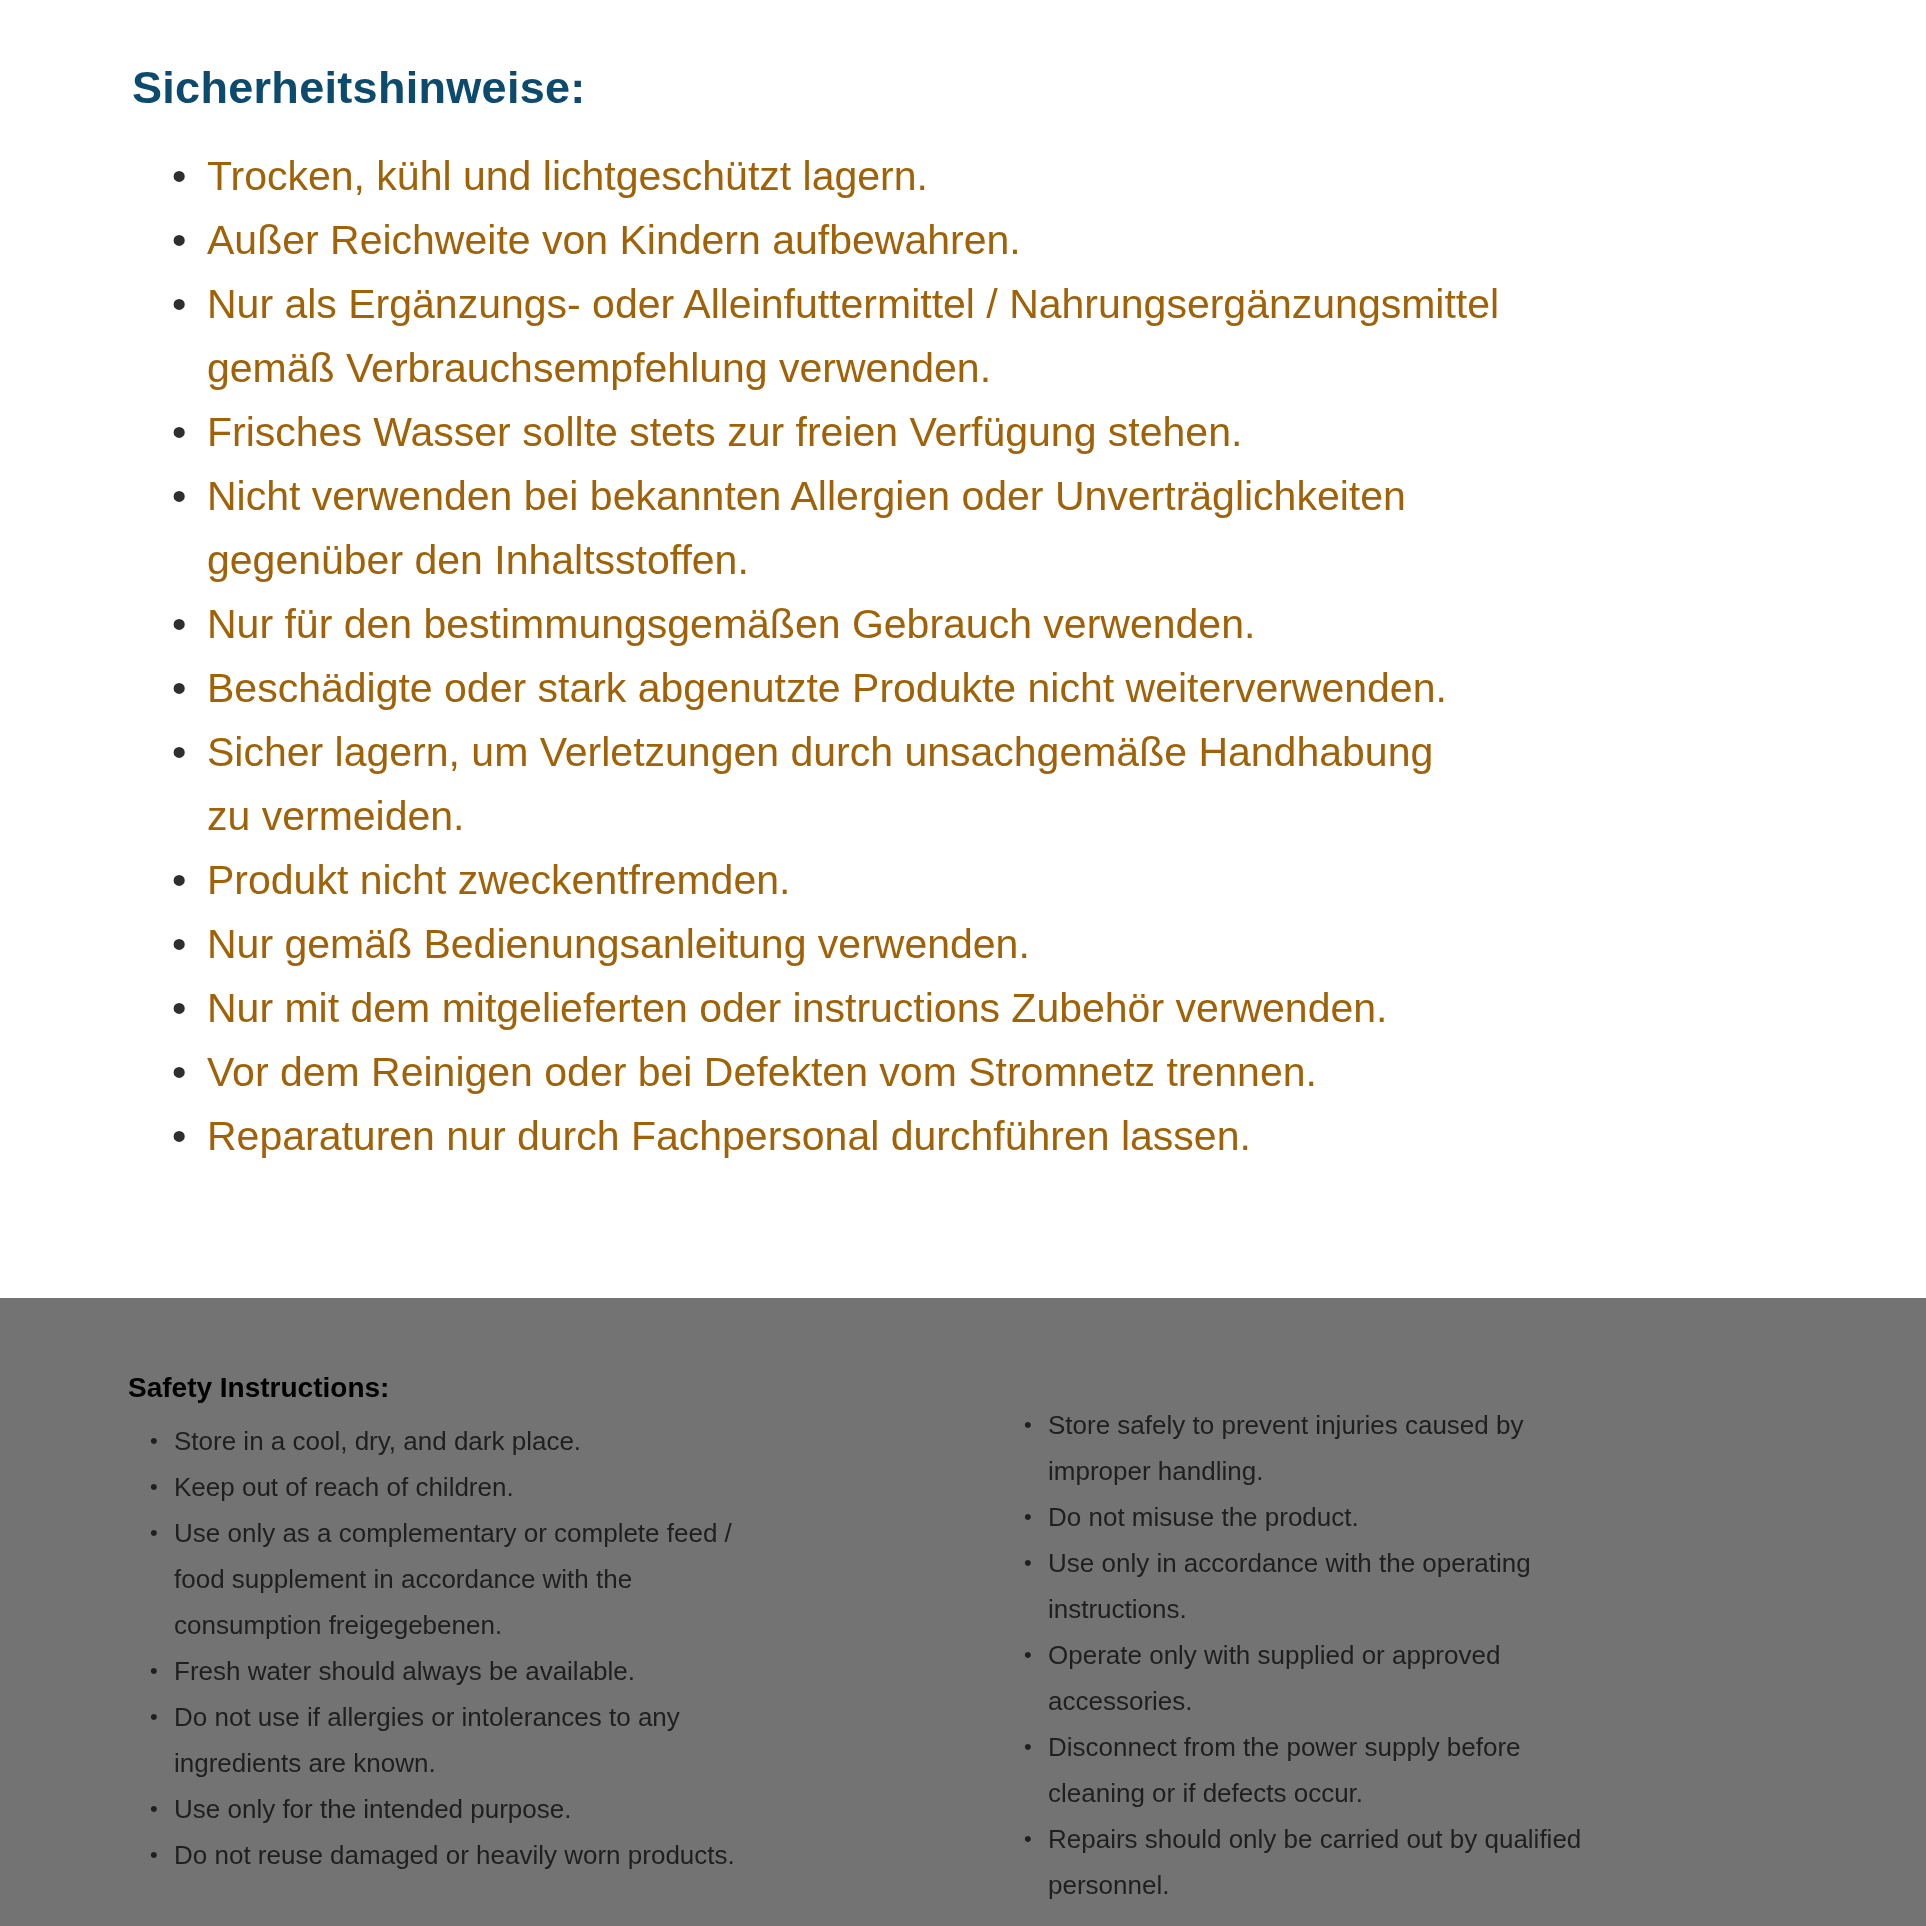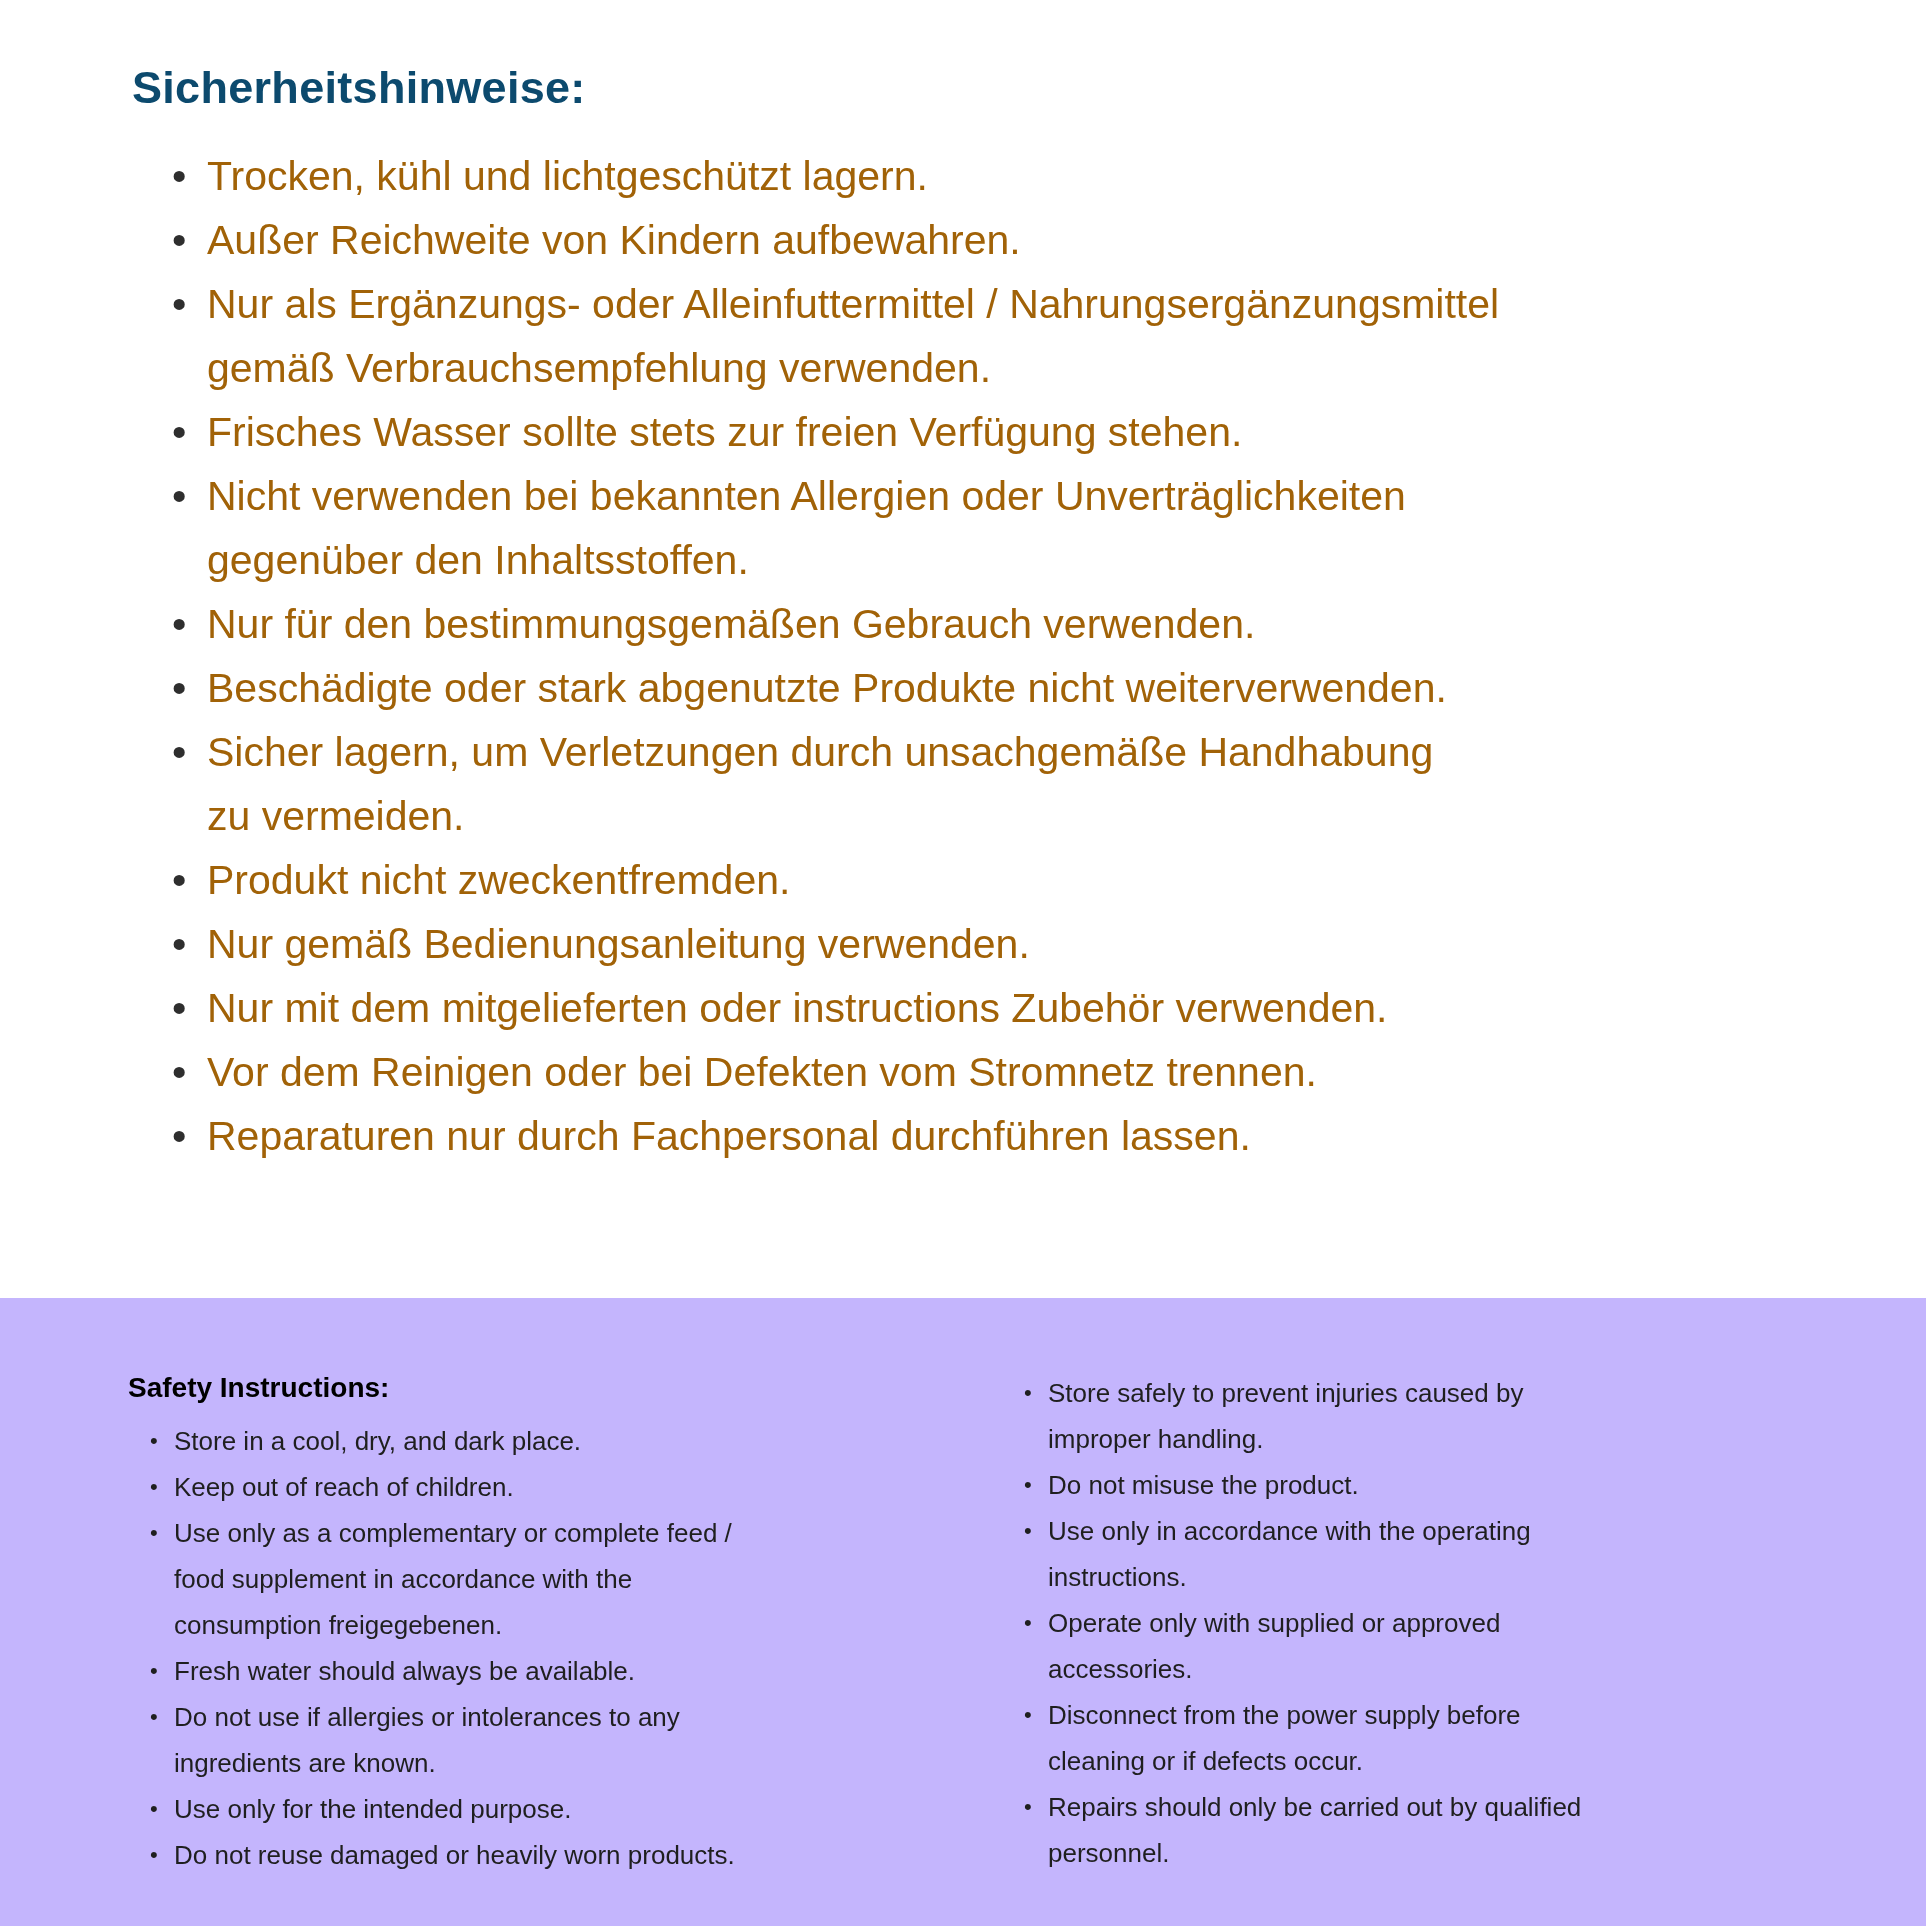--- a/index.html
+++ b/index.html
@@ -52,21 +52,21 @@
     position: absolute;
     left: 5.1px;
     top: 0;
     color: #2e2e2e;
   }
 
   
   .english-section {
     box-sizing: border-box;
     height: 636px;
-    background: #c4b5fd;
+    background: #737373;
     padding: 72px 51px 12px 128px;
     display: flex;
   }
   .col-left {
     width: 892px;
     flex: 0 0 auto;
     box-sizing: border-box;
   }
   .col-right {
     flex: 1 1 auto;
@@ -96,20 +96,21 @@
   .english-list li::before {
     content: "\2022";
     position: absolute;
     left: 3.9px;
     top: 0;
     font-size: 0.85em;
     color: #1f1f1f;
   }
   .col-right .english-list {
     padding-left: 0;
+    margin-top: 32px;
   }
 </style>
 </head>
 <body>
 
 <div class="page">
 
   <div class="german-section">
     <h1 class="german-title">Sicherheitshinweise:</h1>
     <ul class="german-list">

